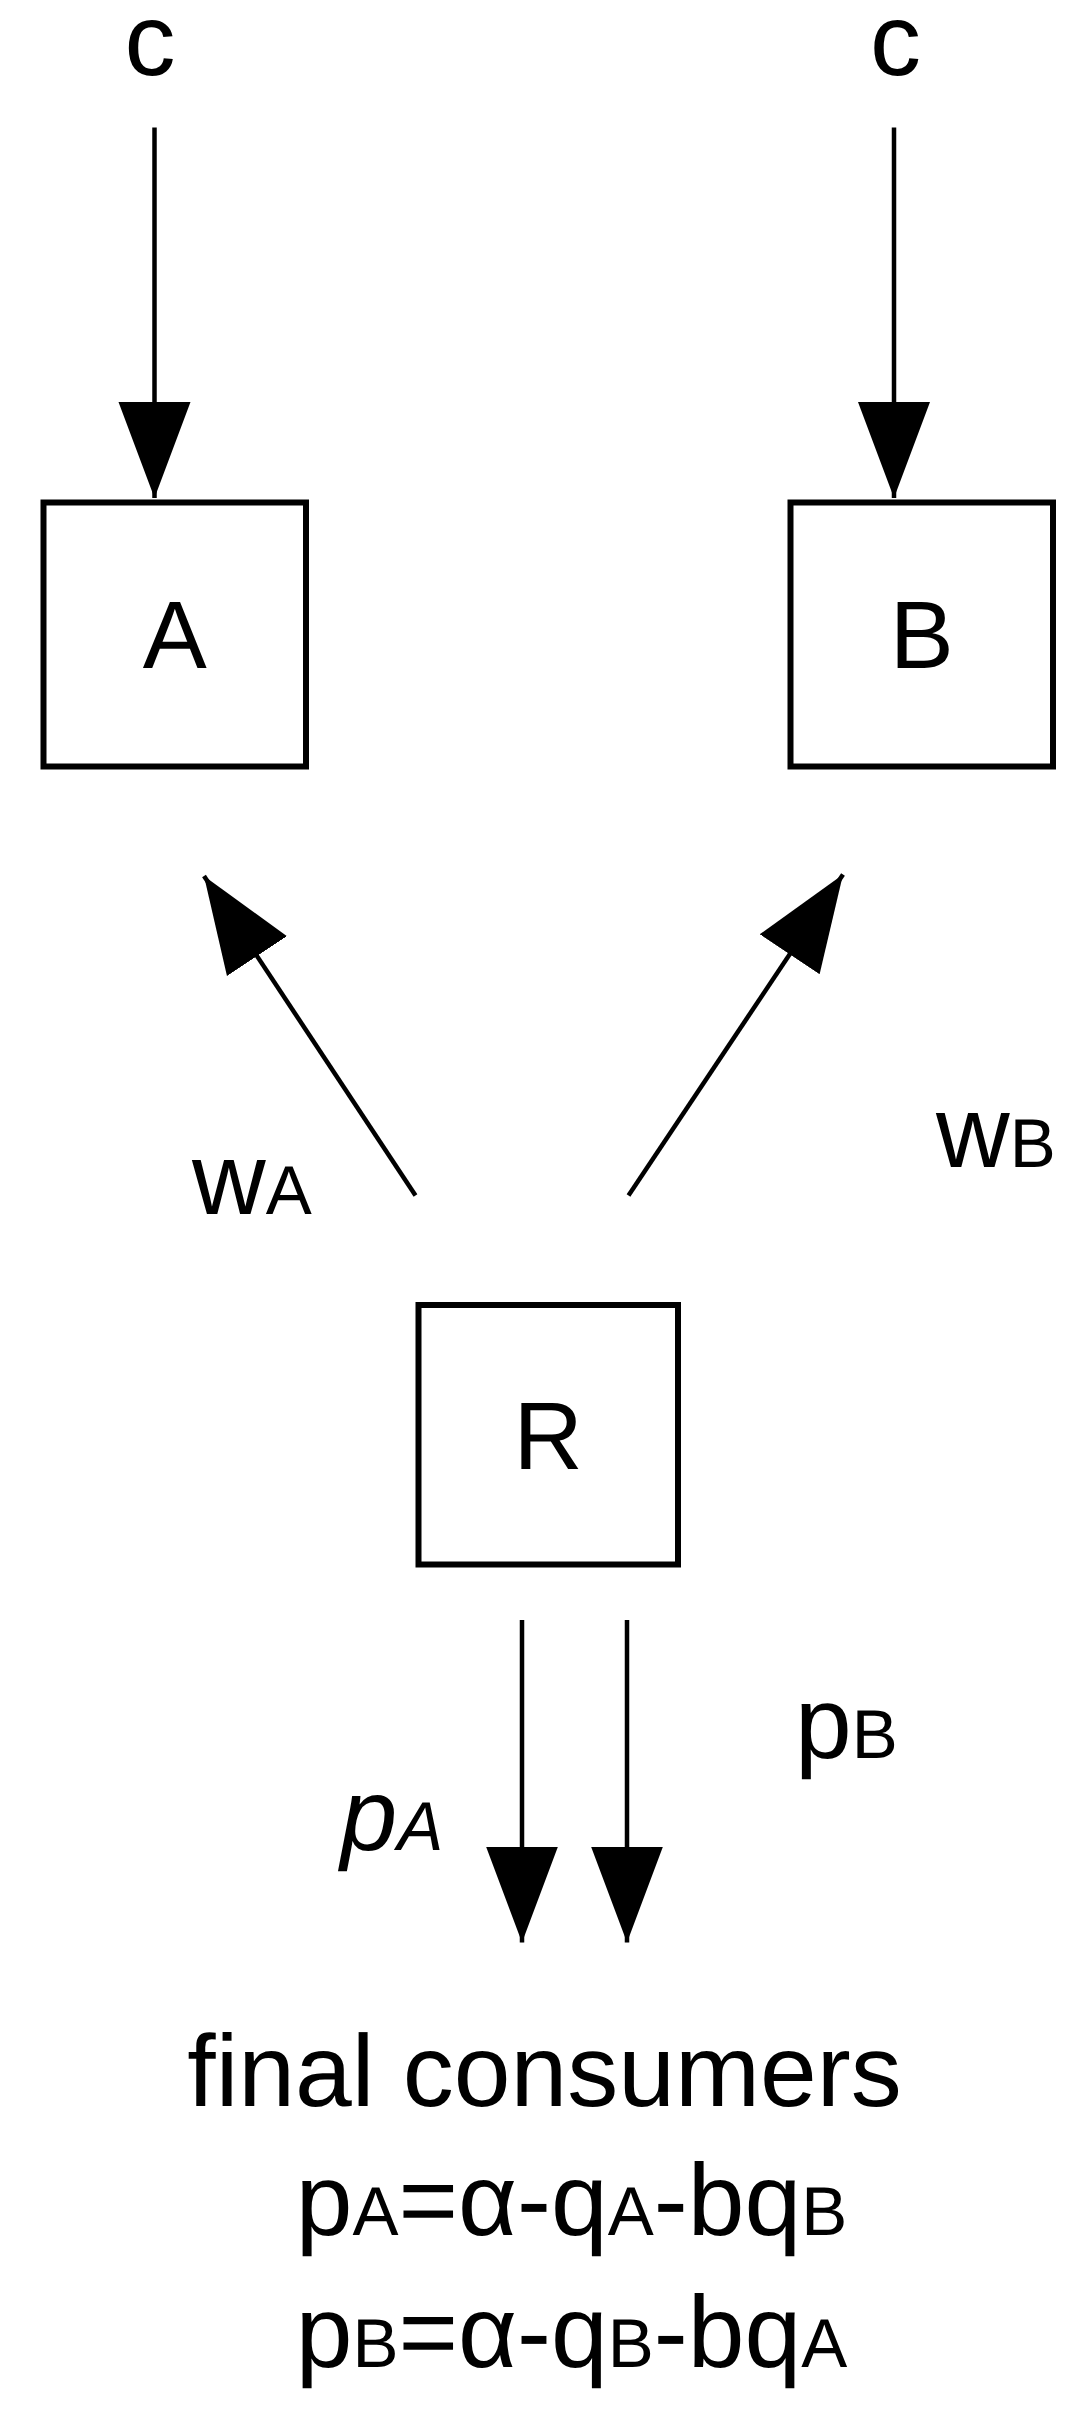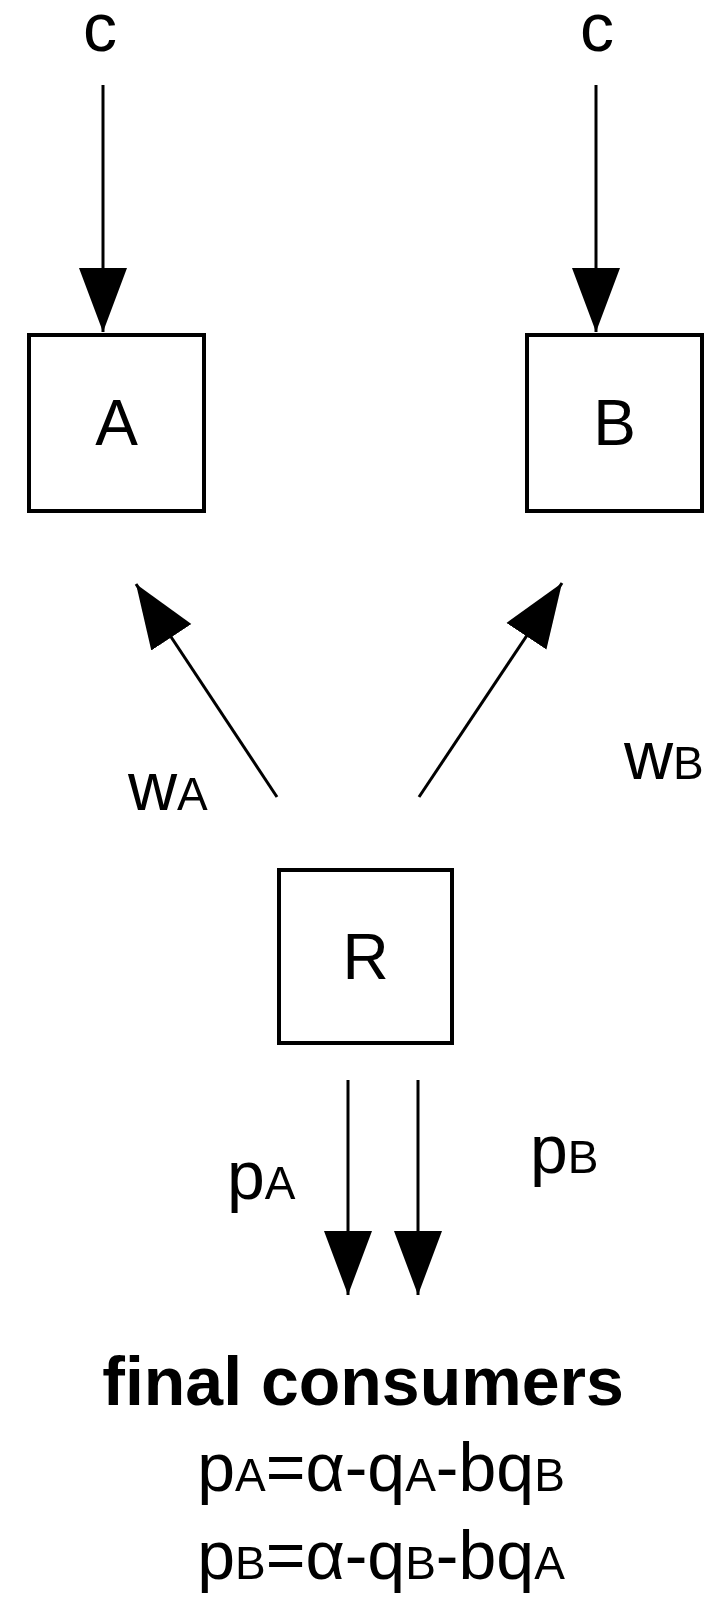--- a/index.html
+++ b/index.html
@@ -85,22 +85,22 @@
     <span class="node-letter">B</span>
   </div>
 
   <div class="lbl" style="left:128px; top:752px;"><span>w</span><span class="sub">A</span></div>
   <div class="lbl" style="left:611px; top:721px;margin-left:13px;"><span>w</span><span class="sub">B</span></div>
 
   <div class="node-box" style="left:277px; top:868px; width:177px; height:177px;">
     <span class="node-letter">R</span>
   </div>
 
-  <div class="lbl" style="left:227px; top:1141px;"><span>p</span><span class="sub">A</span></div>
+  <div class="lbl" style="left:227px; top:1176px;font-style:italic;"><span>p</span><span class="sub">A</span></div>
   <div class="lbl" style="left:530px; top:1115px;text-align:center;"><span>p</span><span class="sub">B</span></div>
 
-  <div class="lbl centered" style="left:0; top:1347px; width:726px;font-weight:bold;">final consumers</div>
+  <div class="lbl centered" style="left:0; top:1347px; width:726px;">final consumers</div>
 
   <div class="formula" style="top:1433px;"><span>p</span><span class="sub">A</span><span>=α-q</span><span class="sub">A</span><span>-bq</span><span class="sub">B</span></div>
 
   <div class="formula" style="top:1521px;"><span>p</span><span class="sub">B</span><span>=α-q</span><span class="sub">B</span><span>-bq</span><span class="sub">A</span></div>
 
 </div>
 
 </body></html>

